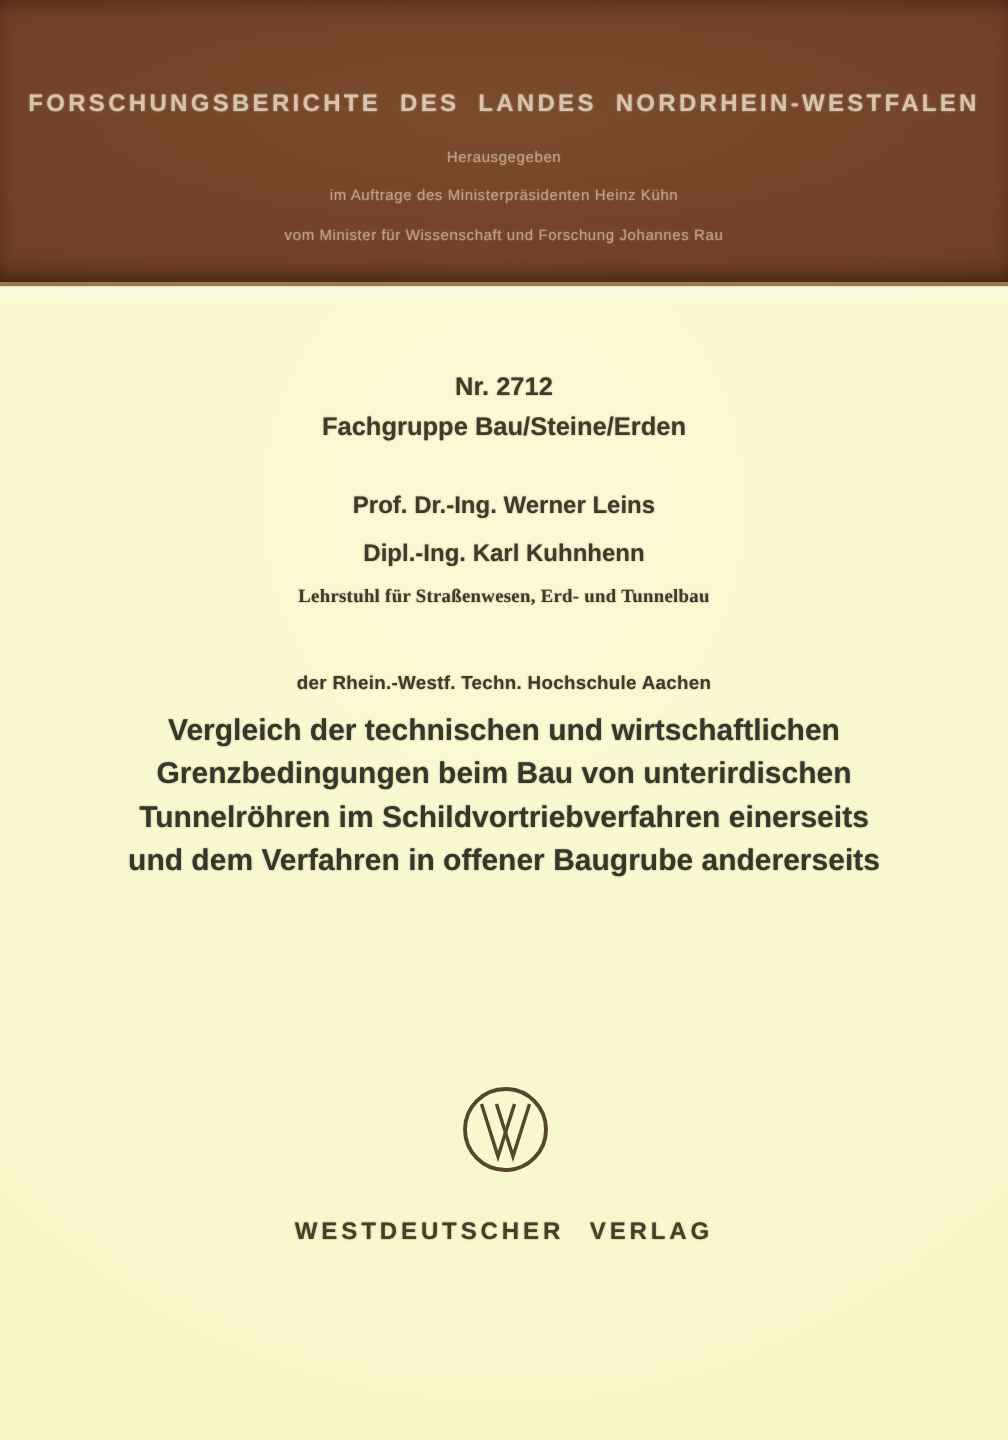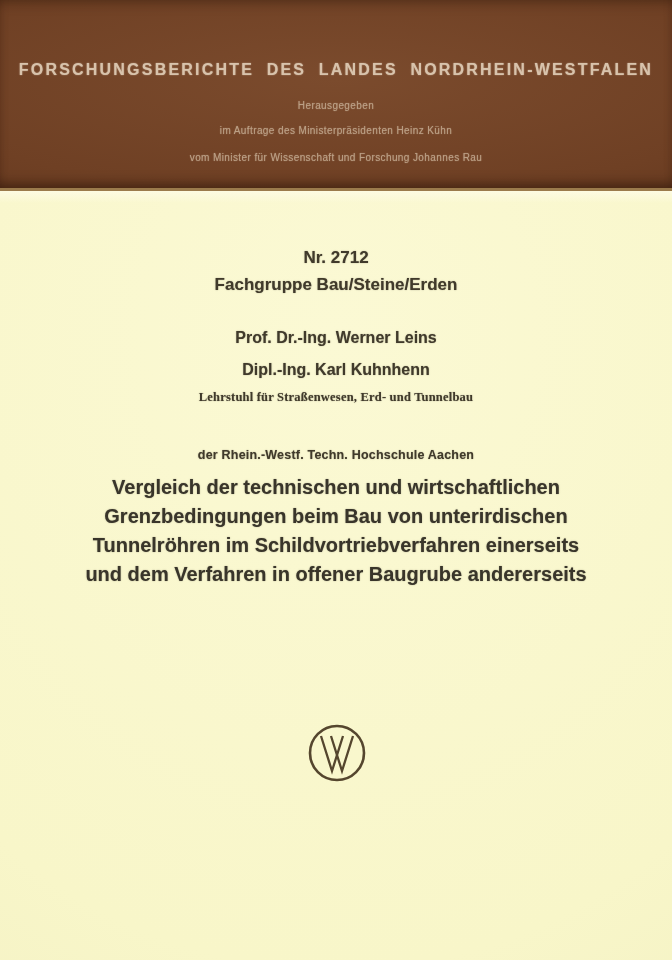--- a/index.html
+++ b/index.html
@@ -82,14 +82,15 @@
   </div>
 
   <div class="logo-wrap">
     <svg width="60" height="64" viewBox="0 0 60 64">
       <circle cx="30" cy="32" r="27" fill="none" stroke="#55462e" stroke-width="2.6"></circle>
       <polyline points="14,15 25,50 36,15" fill="none" stroke="#55462e" stroke-width="2.3"></polyline>
       <polyline points="24,15 35,50 46,15" fill="none" stroke="#55462e" stroke-width="2.3"></polyline>
     </svg>
   </div>
 
+  <div class="bline publisher-name">WESTDEUTSCHER VERLAG</div>
 
 </div>
 
 </body></html>

